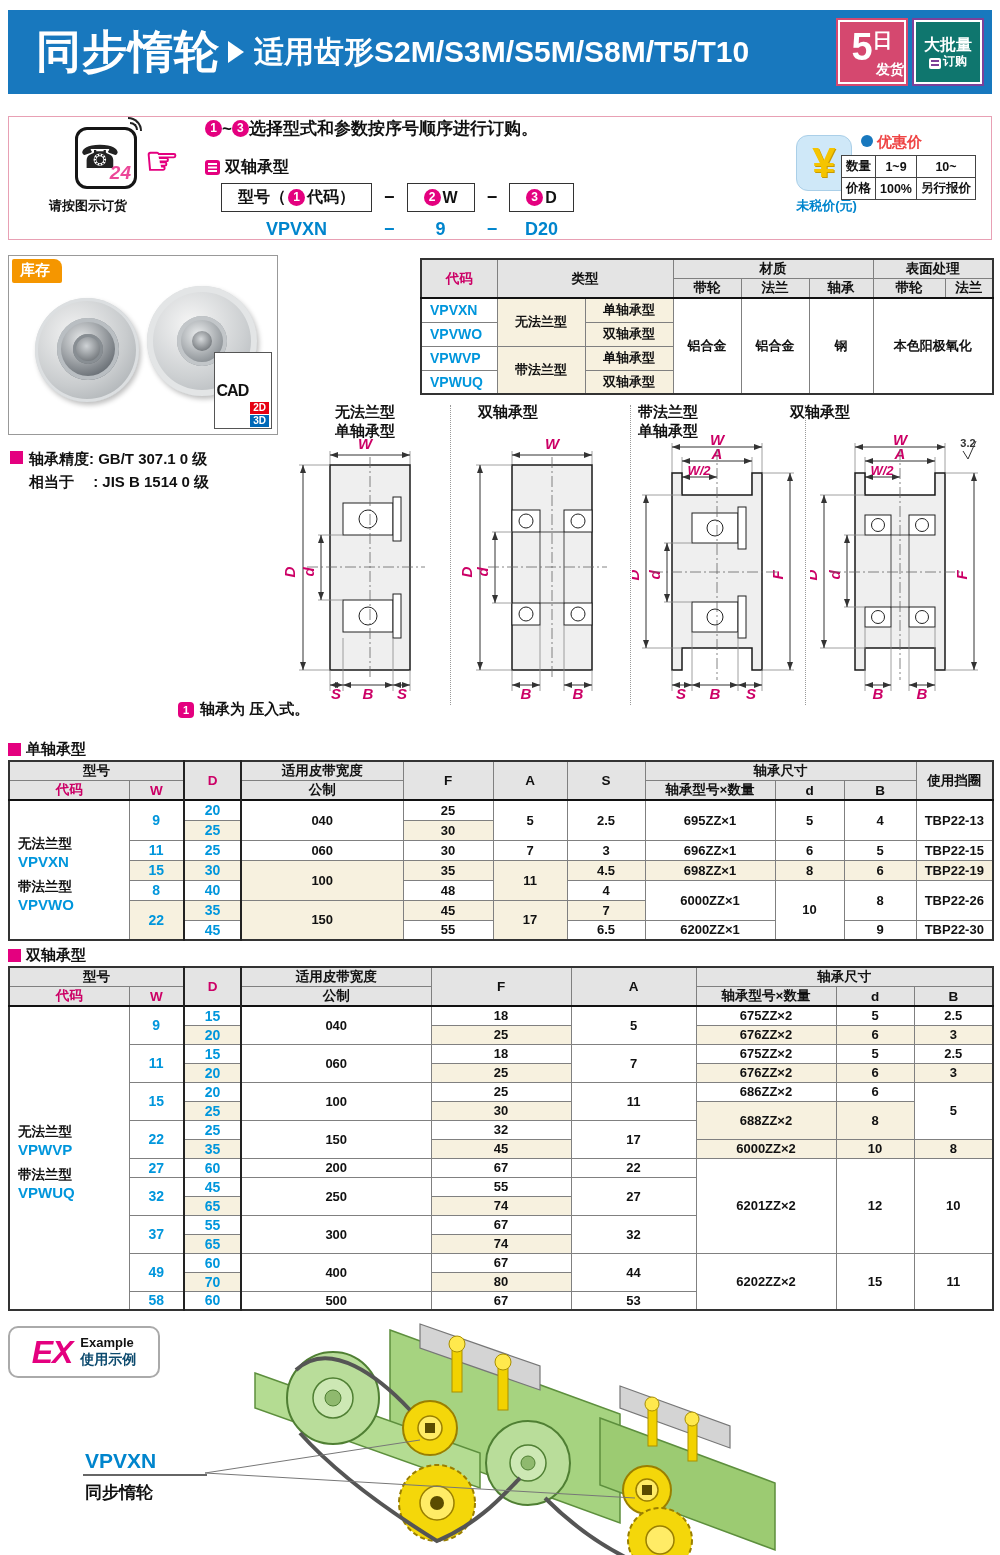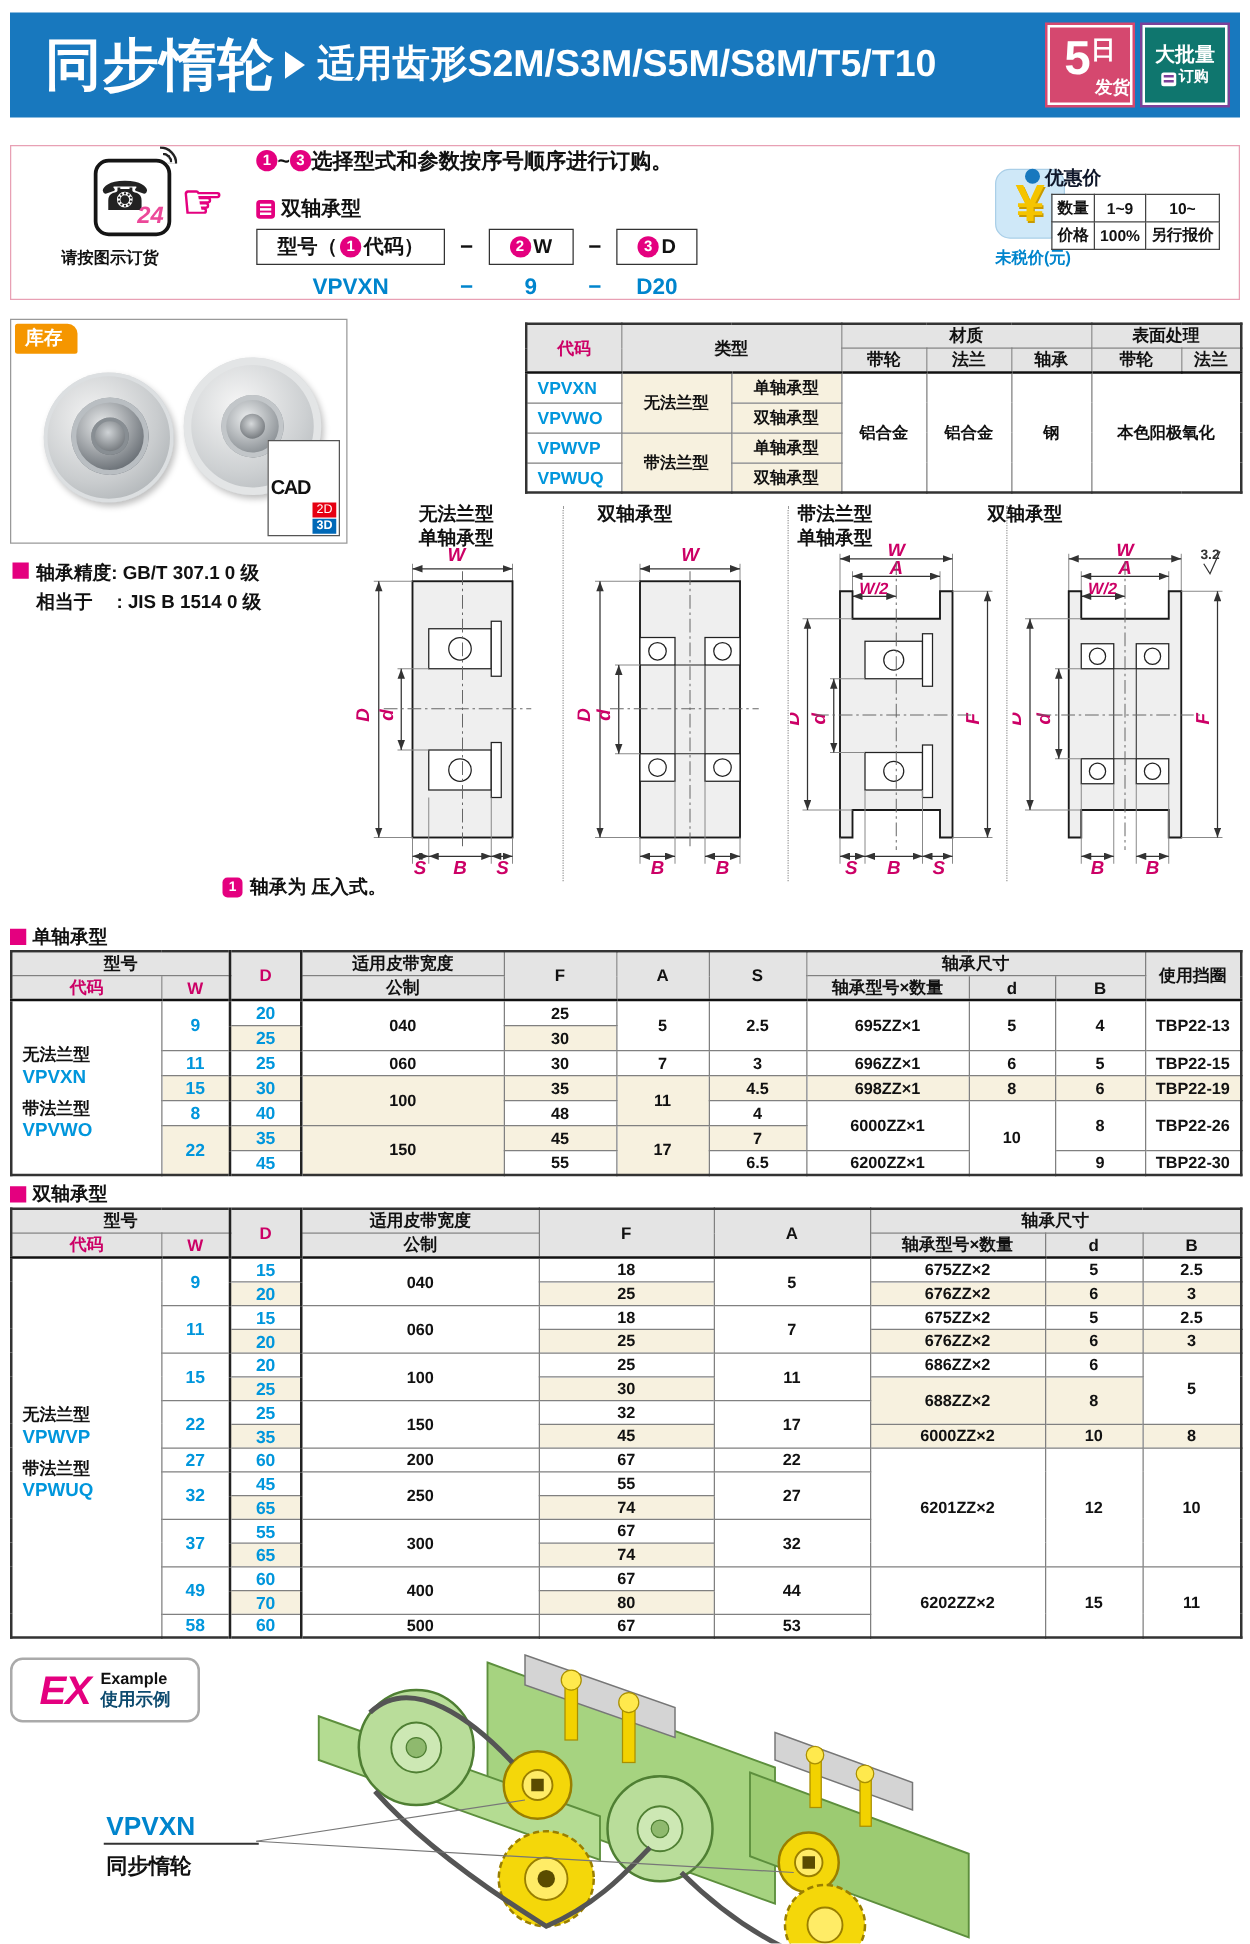--- a/index.html
+++ b/index.html
@@ -33,48 +33,48 @@
   .phone-glyph { position:absolute; left:2px; top:8px; font-size:32px; color:#222; }
   .phone-24 { position:absolute; right:3px; bottom:2px; font-size:19px; font-weight:bold; font-style:italic; color:#ec4899; }
   .wave { position:absolute; border:solid #222; border-width:2.5px 2.5px 0 0; border-radius:0 100% 0 0; }
   .phone-caption { position:absolute; left:40px; top:80px; width:120px; font-size:13px; font-weight:bold; color:#111; }
   .finger { position:absolute; left:136px; top:22px; font-size:38px; color:#e4007f; font-weight:bold; }
   .ord-line1 { position:absolute; left:196px; top:0; font-size:17px; font-weight:bold; color:#111; }
   .cn { display:inline-block; width:17px; height:17px; border-radius:50%; background:#e4007f; color:#fff; font-size:12px; line-height:17px; text-align:center; font-weight:bold; vertical-align:2px; }
   .ord-line2 { position:absolute; left:196px; top:40px; font-size:16px; font-weight:bold; color:#111; display:flex; align-items:center; gap:5px; }
   .sq-ic { display:inline-block; width:15px; height:15px; background:#e4007f; border-radius:3px; position:relative; }
   .sq-ic::after { content:""; position:absolute; left:3px; top:3px; width:9px; height:2px; background:#fff; box-shadow:0 3.5px 0 #fff, 0 7px 0 #fff; }
-  .ord-row { position:absolute; left:196px; top:66px; display:flex; align-items:flex-start; gap:12px; }
+  .ord-row { position:absolute; left:212px; top:66px; display:flex; align-items:flex-start; gap:12px; }
   .ord-col { display:flex; flex-direction:column; align-items:center; }
   .pbox { border:1.5px solid #333; background:#fff; font-size:16px; font-weight:bold; color:#111; padding:3px 16px; white-space:nowrap; height:29px; display:flex; align-items:center; gap:2px; }
   .dash { font-size:18px; font-weight:bold; color:#111; line-height:29px; }
   .exv { margin-top:7px; font-size:18px; font-weight:bold; color:#0085cd; }
   
   .yen-box { position:absolute; left:787px; top:18px; width:56px; height:56px; background:#cfe8f8; border:1px solid #aacfe8; border-radius:12px; display:flex; align-items:center; justify-content:center; }
   .yen { font-size:42px; font-weight:bold; color:#f5c400; text-shadow:1px 1px 0 #c89a00; }
   .yen-cap { position:absolute; left:770px; top:80px; width:95px; text-align:center; font-size:13px; font-weight:bold; color:#0085cd; }
-  .bonus-ttl { position:absolute; left:811px; top:16px; font-size:15px; font-weight:bold; color:#0f172a; }
+  .bonus-ttl { position:absolute; left:852px; top:16px; font-size:15px; font-weight:bold; color:#ef4444; }
   .bonus-dot { display:inline-block; width:12px; height:12px; border-radius:50%; background:#1878be; margin-right:4px; }
   .price-tbl { position:absolute; left:832px; top:38px; border-collapse:collapse; }
   .price-tbl td { border:1px solid #444; font-size:12.5px; font-weight:bold; color:#111; padding:2px 4px; text-align:center; white-space:nowrap; background:#fff; }
 
   
   .photo { position:absolute; left:8px; top:255px; width:270px; height:180px; border:1.5px solid #999; background:#fff; }
   .stock { position:absolute; left:3px; top:3px; background:#f59600; color:#fff; font-size:15px; font-weight:bold; padding:2px 12px 3px 8px; border-radius:2px 8px 2px 2px; }
   .disc { position:absolute; border-radius:50%; }
   .d1o { left:26px; top:42px; width:104px; height:104px; background:radial-gradient(circle at 38% 35%, #f4f4f4, #c9ccce 55%, #9aa0a4); box-shadow:inset 0 0 0 3px #dcdfe1, 2px 3px 5px rgba(0,0,0,.25); }
   .d1m { left:22px; top:20px; width:62px; height:62px; background:radial-gradient(circle at 40% 35%, #e8eaeb, #6a7076 70%); box-shadow:inset 0 0 0 4px #b9bec2; }
   .d1i { left:16px; top:16px; width:30px; height:30px; background:radial-gradient(circle at 45% 40%, #cfd3d6, #43484d); box-shadow:inset 0 0 0 3px #888e93; }
   .d2o { left:138px; top:30px; width:110px; height:110px; background:radial-gradient(circle at 40% 35%, #f6f6f6, #cdd0d2 55%, #a4a9ad); box-shadow:inset 0 0 0 6px #e3e5e6, 2px 3px 5px rgba(0,0,0,.25); }
   .d2m { left:30px; top:30px; width:50px; height:50px; background:radial-gradient(circle at 42% 38%, #eceeef, #80868b 75%); box-shadow:inset 0 0 0 4px #c2c6c9; }
   .d2i { left:15px; top:15px; width:20px; height:20px; background:radial-gradient(circle at 45% 40%, #d6d9db, #565b60); }
   .cad { position:absolute; right:5px; bottom:5px; background:#fff; border:1px solid #555; display:flex; align-items:center; padding:1px 2px; gap:2px; }
   .cad .t { font-size:16px; font-weight:bold; color:#111; letter-spacing:-1px; }
   .cad .col { display:flex; flex-direction:column; gap:1px; }
-  .cad .b2 { background:#e60012; color:#fff; font-size:10px; font-weight:normal; padding:0 3px; line-height:12px;margin-top:48px; }
+  .cad .b2 { background:#e60012; color:#fff; font-size:10px; font-weight:bold; padding:0 3px; line-height:12px;margin-top:48px; }
   .cad .b3 { background:#0068b7; color:#fff; font-size:10px; font-weight:bold; padding:0 3px; line-height:12px; }
 
   .precision { position:absolute; left:10px; top:448px; font-size:15px; font-weight:bold; color:#111; line-height:1.5; }
   .mag-sq { display:inline-block; width:13px; height:13px; background:#e4007f; margin-right:6px; }
   .precision .ind { padding-left:19px; }
 
   
   .dtable table { border-collapse:collapse; table-layout:fixed; width:100%; border:2px solid #333; }
   .dtable th, .dtable td { border:1px solid #808080; font-size:13px; font-weight:bold; color:#111; text-align:center; padding:0 2px; overflow:hidden; white-space:nowrap; }
   .dtable thead th { background:#e4e4e4; font-size:13.5px; }

